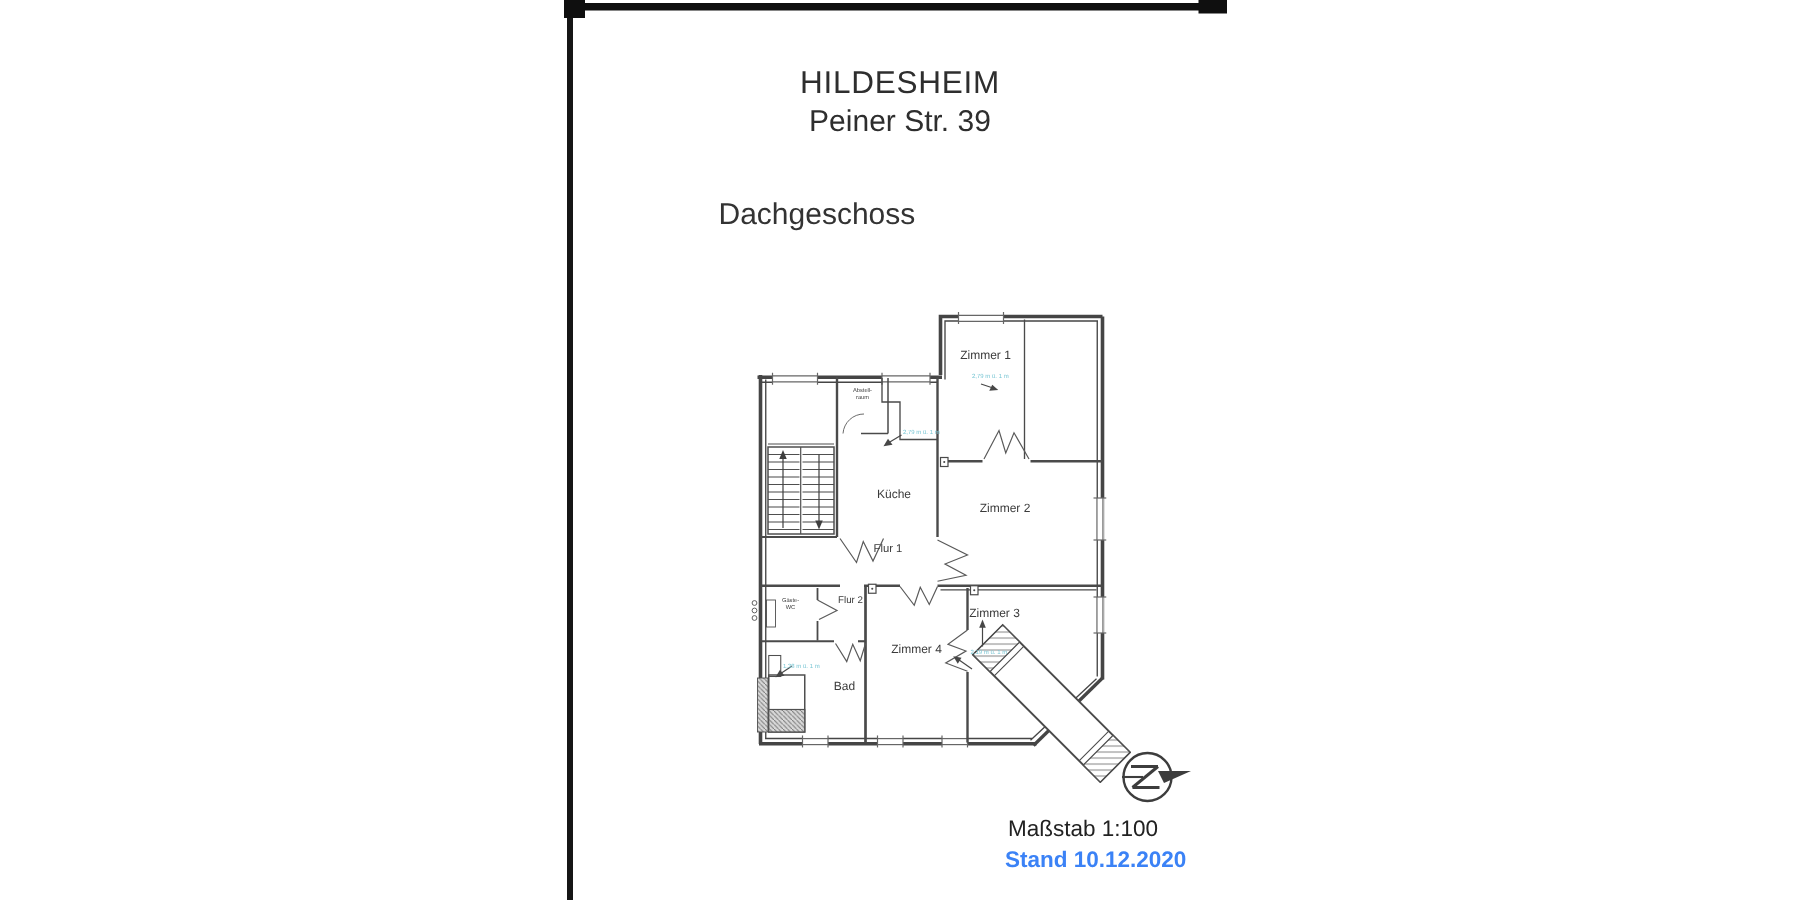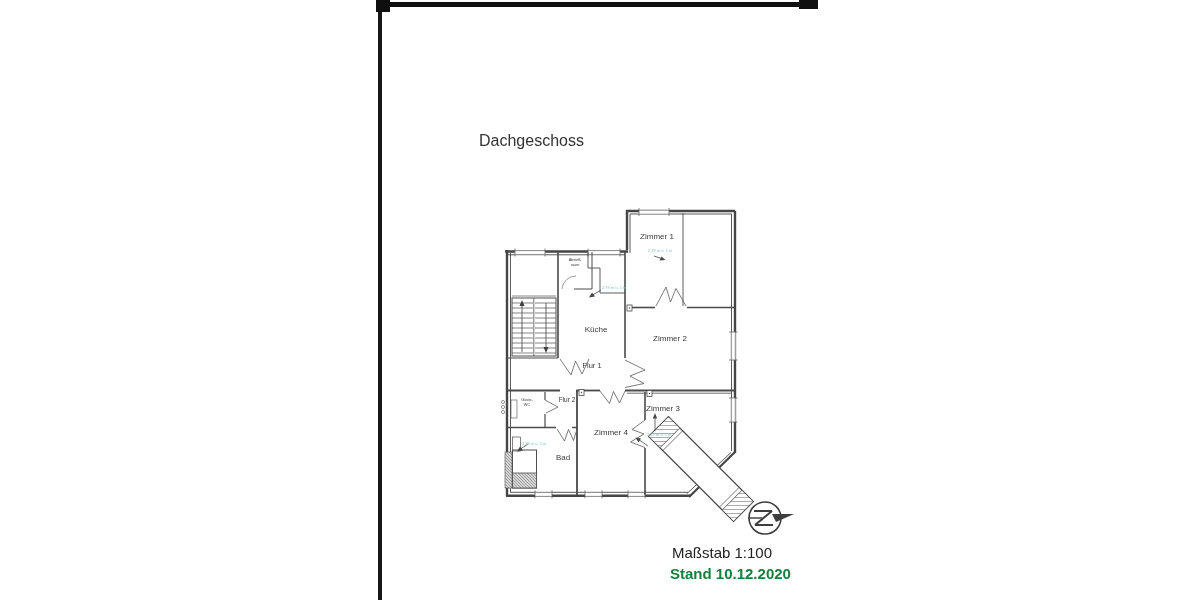--- a/index.html
+++ b/index.html
@@ -9,38 +9,42 @@
   }
   
   .edge-line-left{position:absolute;left:378px;top:0;width:4px;height:600px;background:#161616;}
   .edge-bar-top{position:absolute;left:380px;top:2px;width:421px;height:5px;background:#0f0f0f;}
   .edge-bar-top-end{position:absolute;left:799px;top:0px;width:19px;height:9px;background:#0f0f0f;}
   .edge-blob{position:absolute;left:376px;top:0px;width:14px;height:12px;background:#0f0f0f;}
   
   .title-block{position:absolute;left:420px;top:44px;width:360px;text-align:center;color:#2b2b2b;}
   .title-line1{font-size:21px;letter-spacing:.5px;color:#2e2e2e;}
   .title-line2{font-size:20px;margin-top:2px;color:#2e2e2e;}
-  .floor-label{position:absolute;left:479px;top:132px;font-size:16px;color:#333333;}
+  .floor-label{position:absolute;left:479px;top:132px;font-size:20px;color:#333333;}
   
   .scale-label{position:absolute;left:672px;top:544px;font-size:15px;font-weight:normal;color:#222222;}
-  .date-label{position:absolute;left:670px;top:565px;font-size:15px;font-weight:bold;color:#15803d;}
+  .date-label{position:absolute;left:670px;top:565px;font-size:15px;font-weight:bold;color:#3b82f6;}
   .plan-svg{position:absolute;left:498px;top:198px;width:256px;height:324px;}
   .compass-svg{position:absolute;left:742px;top:494px;width:56px;height:46px;}
   svg text{font-family:"Liberation Sans", sans-serif;}
 </style>
 </head>
 <body>
 
 <div id="canvas">
 
   <div class="edge-line-left"></div>
   <div class="edge-bar-top"></div>
   <div class="edge-bar-top-end"></div>
   <div class="edge-blob"></div>
 
+  <div class="title-block">
+    <div class="title-line1">HILDESHEIM</div>
+    <div class="title-line2">Peiner Str. 39</div>
+  </div>
   <div class="floor-label">Dachgeschoss</div>
 
   <svg class="plan-svg" viewBox="498 198 256 324" xmlns="http://www.w3.org/2000/svg">
     <defs>
       <pattern id="hatch" width="4" height="4" patternUnits="userSpaceOnUse" patternTransform="rotate(45)">
         <rect width="4" height="4" fill="#ffffff"></rect>
         <line x1="0" y1="0" x2="0" y2="4" stroke="#8a8a8a" stroke-width="1.4"></line>
       </pattern>
       <pattern id="hatch2" width="3" height="3" patternUnits="userSpaceOnUse">
         <rect width="3" height="3" fill="#d9d9d9"></rect>

